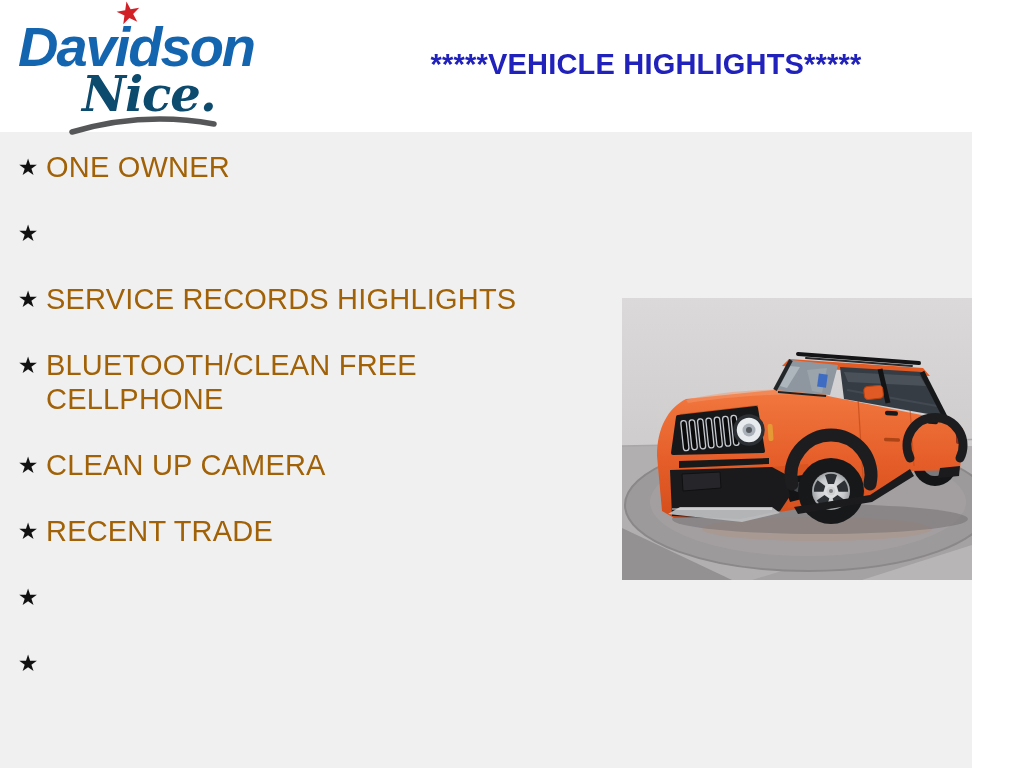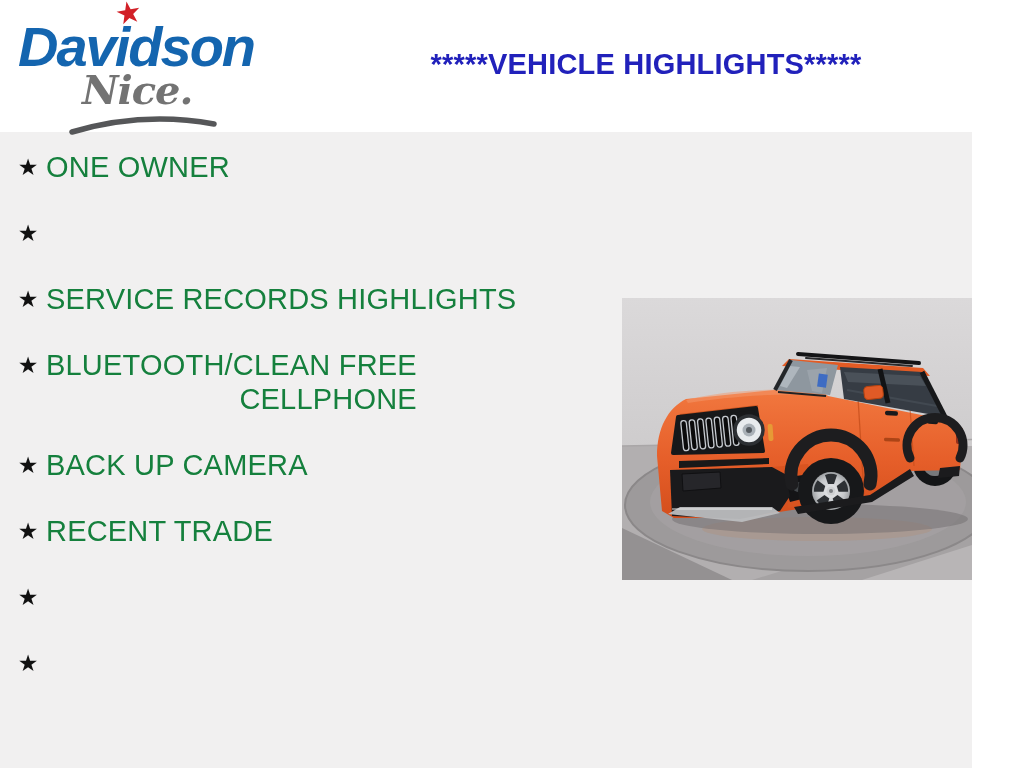--- a/index.html
+++ b/index.html
@@ -5,30 +5,30 @@
   html,body{margin:0;padding:0;background:#ffffff;}
   .page{position:relative;width:972px;height:768px;background:#f1f0f0;overflow:hidden;
         font-family:"Liberation Sans", sans-serif;}
   
   .header{position:absolute;left:0;top:0;width:1024px;height:132px;background:#ffffff;}
   .logo{position:absolute;left:14px;top:4px;width:270px;height:128px;}
   .logo-name{position:absolute;left:4px;top:10px;font-size:56px;font-weight:bold;font-style:italic;
              color:#1465af;letter-spacing:-2px;white-space:nowrap;}
   .logo-star{position:absolute;left:101px;top:-6px;font-size:30px;color:#d22027;
              transform:rotate(-10deg);line-height:1;}
-  .logo-script{position:absolute;left:68px;top:62px;font-size:40px;font-weight:bold;font-style:italic;
-               font-family:"DejaVu Serif", serif;color:#737373;letter-spacing:-1px;}
+  .logo-script{position:absolute;left:68px;top:62px;font-size:48px;font-weight:bold;font-style:italic;
+               font-family:"DejaVu Serif", serif;color:#0c4a6e;letter-spacing:-1px;}
   .logo-swoosh{position:absolute;left:54px;top:112px;}
   .title{position:absolute;left:266px;top:48px;width:760px;text-align:center;
          font-size:29px;font-weight:bold;color:#2121bb;letter-spacing:0.2px;}
   
   .list{position:absolute;left:10px;top:150px;width:580px;}
   .item{display:flex;margin-bottom:32px;}
   .star-bullet{flex:none;width:36px;text-align:center;font-size:23px;line-height:34px;color:#111111;}
-  .item-text{font-size:29px;line-height:34px;color:#15803d;white-space:pre-line;letter-spacing:0.2px;text-align:right;}
+  .item-text{font-size:29px;line-height:34px;color:#a16207;white-space:pre-line;letter-spacing:0.2px;}
   
   .photo{position:absolute;left:622px;top:298px;width:372px;height:282px;}
   .photo svg{display:block;}
 </style>
 </head>
 <body>
 
 <div class="page">
 
   <div class="header">
@@ -55,21 +55,21 @@
       <span class="star-bullet">★</span>
       <span class="item-text">SERVICE RECORDS HIGHLIGHTS</span>
     </div>
     <div class="item">
       <span class="star-bullet">★</span>
       <span class="item-text">BLUETOOTH/CLEAN FREE
 CELLPHONE</span>
     </div>
     <div class="item">
       <span class="star-bullet">★</span>
-      <span class="item-text">BACK UP CAMERA</span>
+      <span class="item-text">CLEAN UP CAMERA</span>
     </div>
     <div class="item">
       <span class="star-bullet">★</span>
       <span class="item-text">RECENT TRADE</span>
     </div>
     <div class="item">
       <span class="star-bullet">★</span>
     </div>
     <div class="item">
       <span class="star-bullet">★</span>

